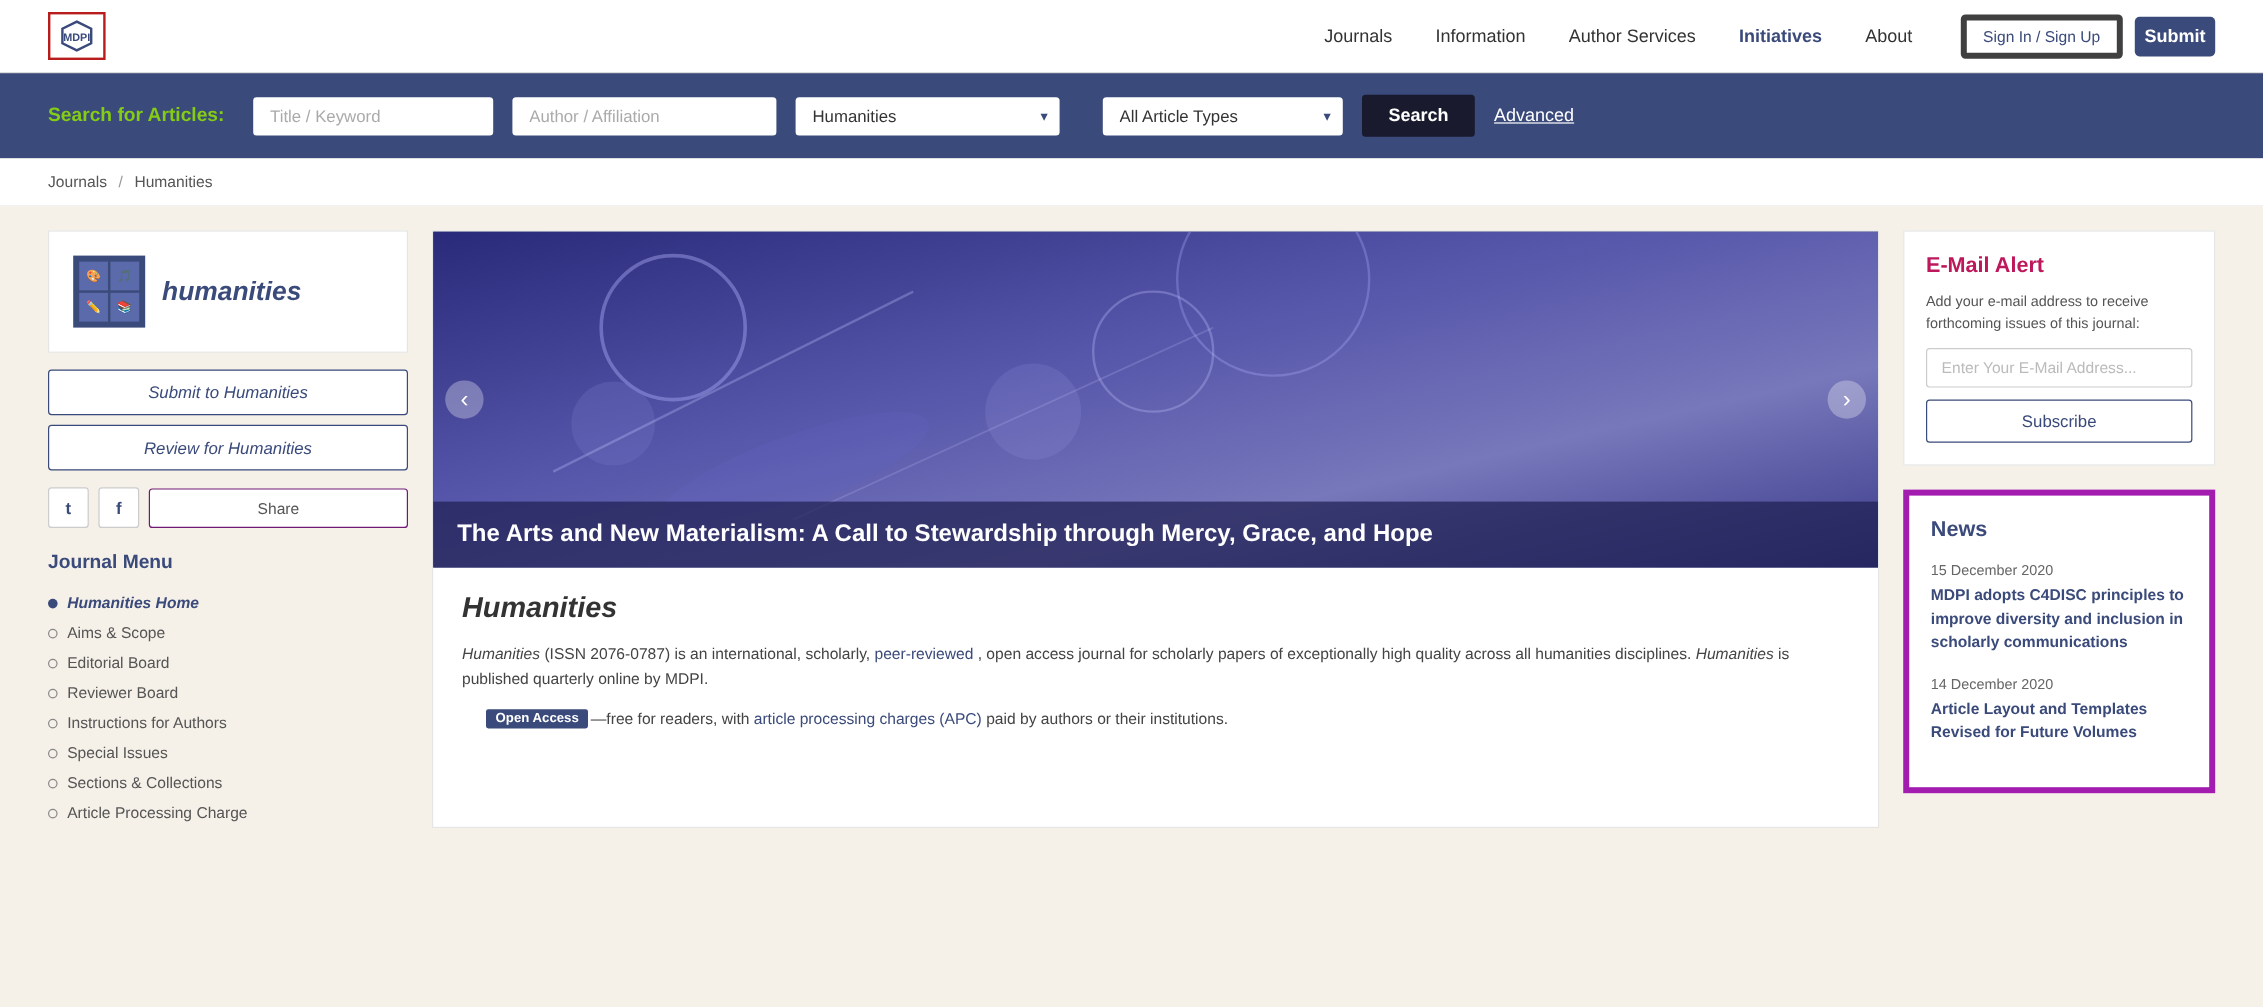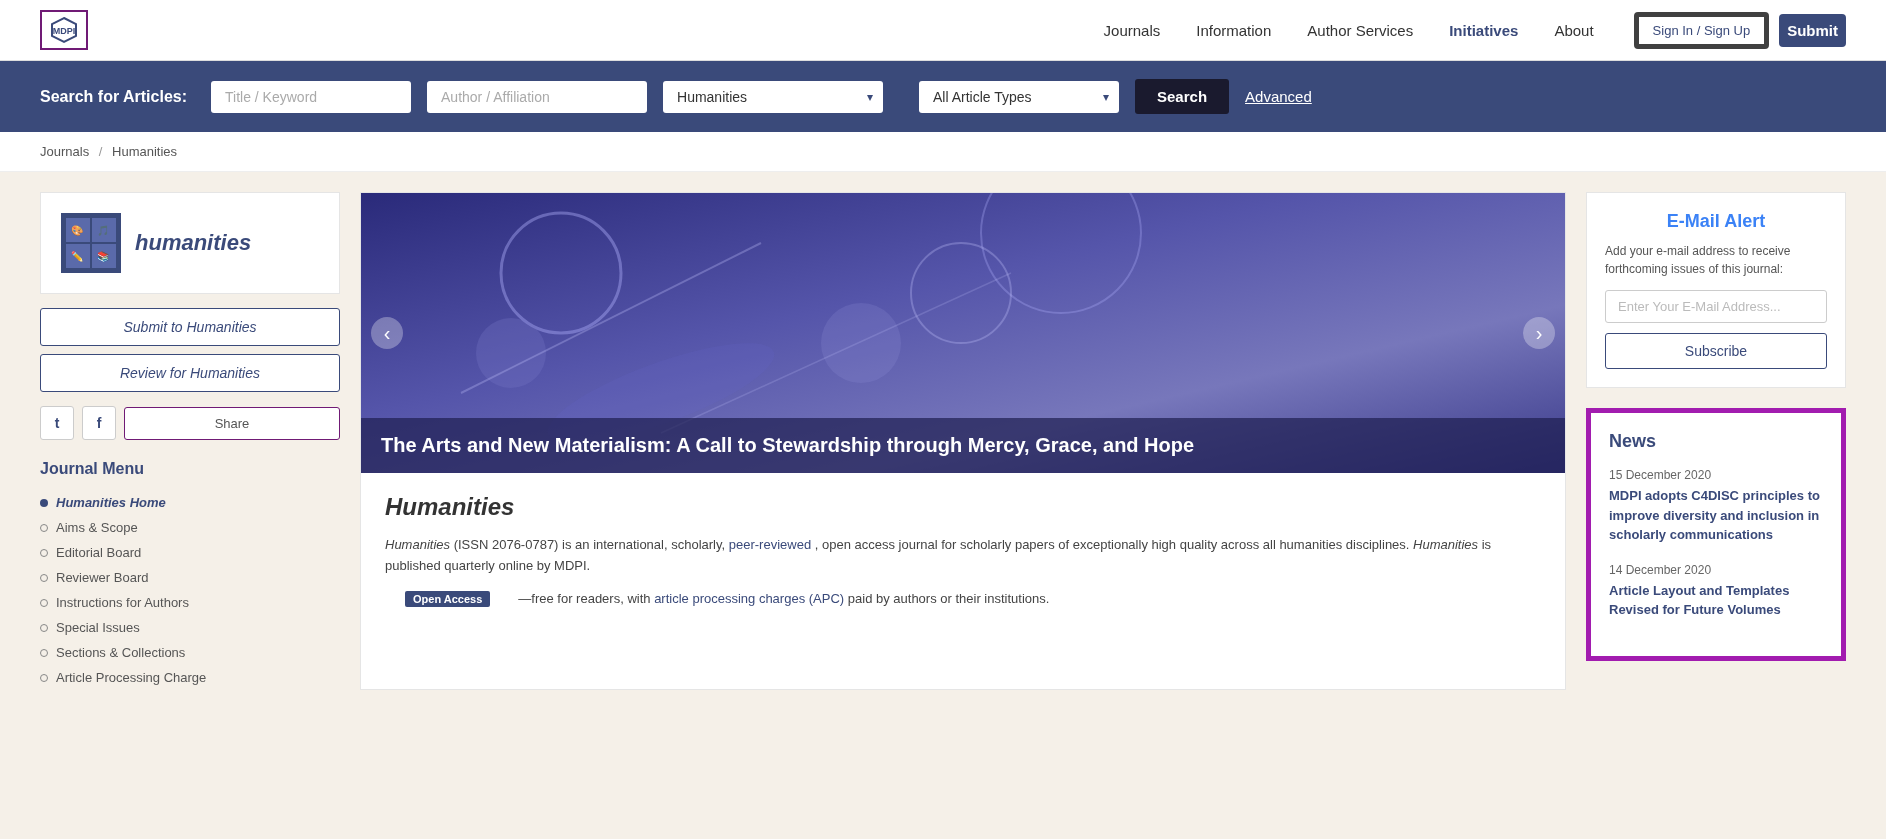--- a/index.html
+++ b/index.html
@@ -1,31 +1,31 @@
 <!DOCTYPE html>
 <html><head>
   <meta charset="utf-8">
   <style>
     * { box-sizing: border-box; margin: 0; padding: 0; }
     body { font-family: Arial, Helvetica, sans-serif; font-size: 14px; background: #f5f0e8; color: #333; }
 
     
     .header { background: #fff; display: flex; align-items: center; padding: 10px 40px; border-bottom: 1px solid #ddd; }
     .logo-area { display: flex; align-items: center; margin-right: auto; }
-    .logo-box { border: 2px solid #701a75; padding: 4px 8px; display: flex; align-items: center; gap: 4px; }
+    .logo-box { border: 2px solid #b91c1c; padding: 4px 8px; display: flex; align-items: center; gap: 4px; }
     .nav { display: flex; gap: 36px; align-items: center; margin-right: 40px; }
     .nav a { text-decoration: none; color: #333; font-size: 15px; }
     .nav a.active { color: #3a4a7a; font-weight: bold; }
     .header-actions { display: flex; gap: 10px; align-items: center; }
     .btn-signin { border: 5px solid #404040; color: #3a4a7a; background: #fff; padding: 6px 14px; border-radius: 4px; cursor: pointer; font-size: 13px; }
     .btn-submit-header { background: #3a4a7a; color: #fff; border: none; padding: 8px 8px; border-radius: 4px; cursor: pointer; font-size: 15px; font-weight: bold; }
 
     
     .search-bar { background: #3a4a7a; padding: 18px 40px; display: flex; align-items: center; gap: 16px; }
-    .search-label { color: #ffffff; font-size: 16px; font-weight: bold; white-space: nowrap; margin-right: 8px; }
+    .search-label { color: #84cc16; font-size: 16px; font-weight: bold; white-space: nowrap; margin-right: 8px; }
     .search-input { padding: 8px 14px; border: none; border-radius: 3px; font-size: 14px; color: #999; flex: 1; outline: none; }
     .search-input::placeholder { color: #aaa; }
     .search-select-wrap { position: relative; flex: 1; }
     .search-select { width: 100%; padding: 8px 30px 8px 14px; border: none; border-radius: 3px; font-size: 14px; appearance: none; background: #fff; color: #333; outline: none; cursor: pointer; }
     .select-arrow { position: absolute; right: 10px; top: 50%; transform: translateY(-50%); pointer-events: none; color: #3a4a7a; font-size: 12px; }
     .btn-search { background: #1a1a2e; color: #fff; border: none; padding: 9px 22px; border-radius: 3px; cursor: pointer; font-size: 15px; font-weight: bold; }
     .btn-advanced { background: transparent; color: #fff; border: none; font-size: 15px; cursor: pointer; text-decoration: underline; }
 
     
     .breadcrumb { padding: 12px 40px; background: #fff; border-bottom: 1px solid #eee; font-size: 13px; color: #666; }
@@ -62,32 +62,32 @@
     .carousel-caption { position: absolute; bottom: 0; left: 0; right: 0; background: rgba(30,30,80,0.7); padding: 16px 20px; color: #fff; font-size: 20px; font-weight: bold; }
     .carousel-btn { position: absolute; top: 50%; transform: translateY(-50%); background: rgba(255,255,255,0.3); border: none; color: #fff; font-size: 20px; width: 32px; height: 32px; cursor: pointer; border-radius: 50%; display: flex; align-items: center; justify-content: center; }
     .carousel-btn-left { left: 10px; }
     .carousel-btn-right { right: 10px; }
     .content-body { padding: 20px 24px; }
     .journal-name-heading { font-size: 24px; font-style: italic; font-weight: bold; color: #333; margin-bottom: 14px; }
     .journal-desc { font-size: 13px; line-height: 1.6; color: #444; margin-bottom: 12px; }
     .journal-desc a { color: #3a4a7a; text-decoration: none; }
     .journal-desc em { font-style: italic; }
     .badge-list { padding-left: 20px; }
-    .badge-item { display: flex; align-items: flex-start; gap: 28px; margin-bottom: 8px; font-size: 13px; }
+    .badge-item { display: flex; align-items: flex-start; gap: 2px; margin-bottom: 8px; font-size: 13px; }
     .badge-oa { background: #3a4a7a; color: #fff; padding: 2px 8px; font-size: 11px; font-weight: bold; border-radius: 2px; white-space: nowrap; flex-shrink: 0; margin-top: 2px; }
     .badge-text { color: #444; line-height: 1.5; }
     .badge-text a { color: #3a4a7a; text-decoration: none; }
 
     
     .carousel-deco { position: absolute; top: 0; left: 0; right: 0; bottom: 0; overflow: hidden; }
 
     
     .right-sidebar { width: 260px; min-width: 240px; margin-left: 20px; }
     .email-alert-box { background: #fff; border: 1px solid #e5e5e5; padding: 18px; margin-bottom: 20px; }
-    .email-alert-title { font-size: 18px; font-weight: bold; color: #3b82f6; margin-bottom: 10px; text-align: center; }
+    .email-alert-title { font-size: 18px; font-weight: bold; color: #be185d; margin-bottom: 10px; }
     .email-alert-desc { font-size: 12px; color: #555; line-height: 1.5; margin-bottom: 12px; }
     .email-input { width: 100%; padding: 8px 12px; border: 1px solid #ccc; border-radius: 3px; font-size: 13px; color: #aaa; outline: none; margin-bottom: 10px; }
     .email-input::placeholder { color: #bbb; }
     .btn-subscribe { width: 100%; padding: 9px; border: 1px solid #3a4a7a; background: #fff; color: #3a4a7a; font-size: 14px; cursor: pointer; border-radius: 3px; }
     .news-box { background: #fff; border: 5px solid #a21caf; padding: 18px; }
     .news-title { font-size: 18px; font-weight: bold; color: #3a4a7a; margin-bottom: 16px; }
     .news-item { margin-bottom: 18px; }
     .news-date { font-size: 12px; color: #666; margin-bottom: 4px; }
     .news-headline { font-size: 13px; font-weight: bold; color: #3a4a7a; line-height: 1.5; }
   </style>

